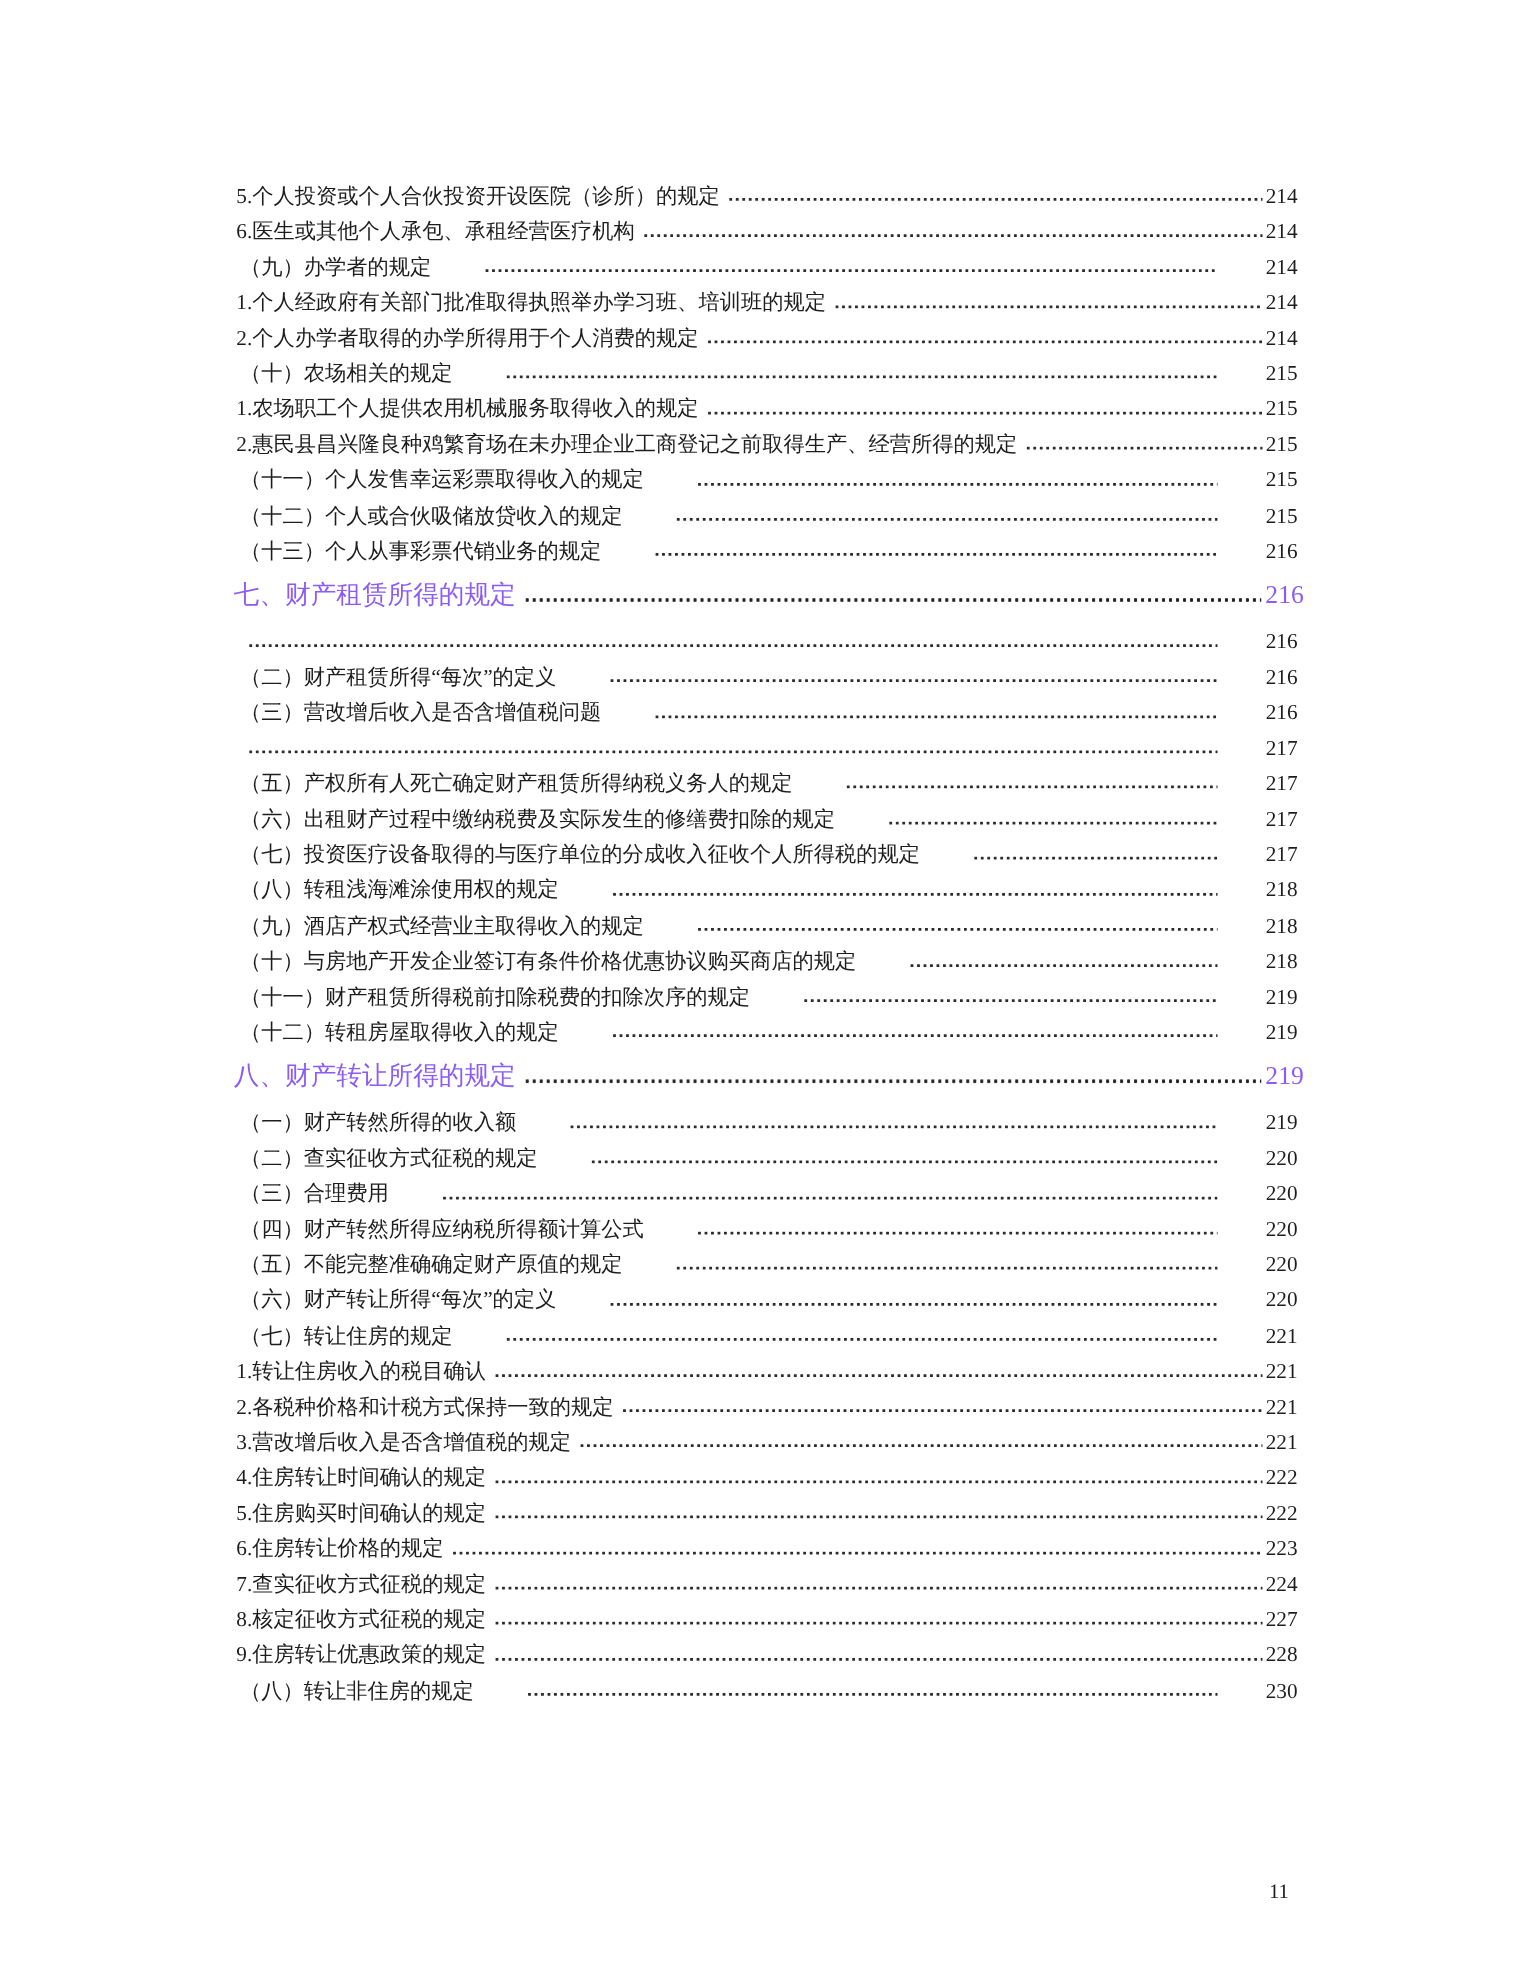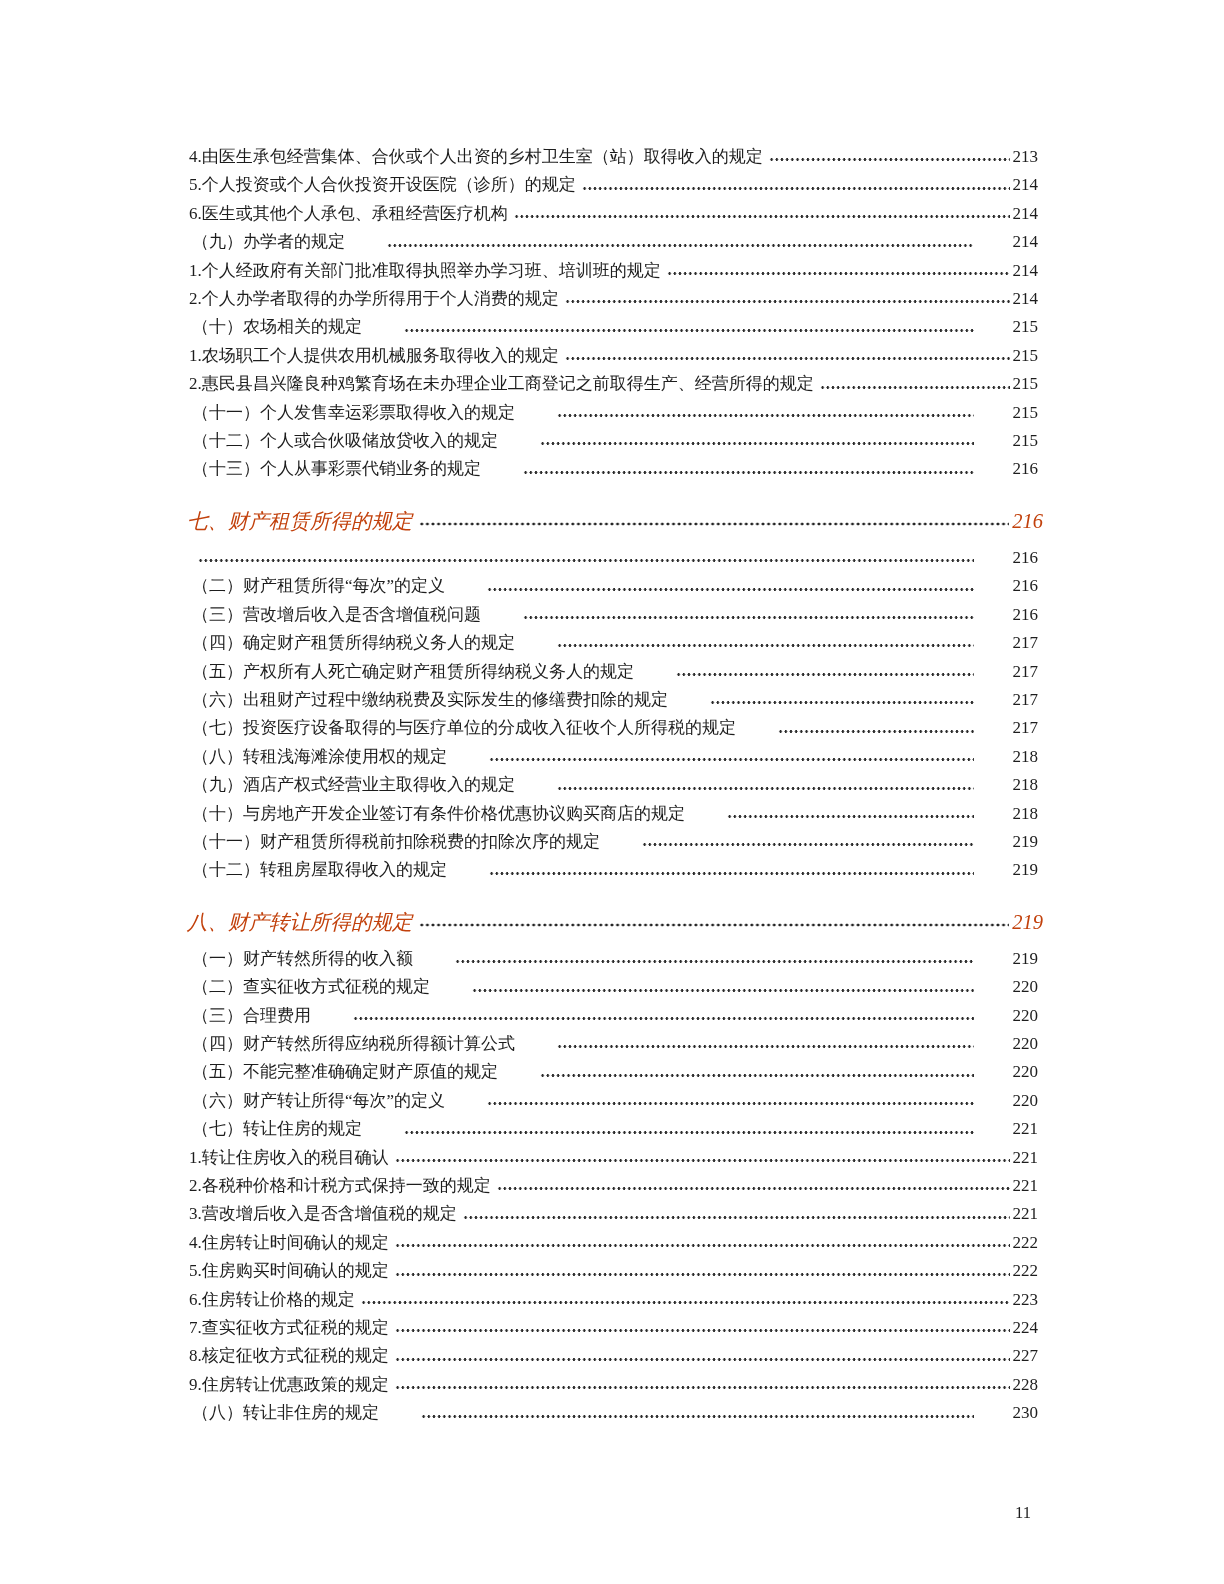--- a/index.html
+++ b/index.html
@@ -45,24 +45,23 @@
     background-repeat: repeat-x;
     background-position: left 62%;
   }
   .toc-row .pagenum {
     white-space: nowrap;
     font-family: "Liberation Serif", "DejaVu Serif", serif;
   }
   .lvl1 {
     font-size: 20.5px;
     line-height: 31px;
-    margin-top: 22px;
+    margin-top: 6px;
     margin-bottom: 7px;
-    color: #c2410c;
-    font-style: italic;
+    color: #8b5cf6;
   }
   .lvl1 .leader {
     background-image: radial-gradient(circle, #232323 1.3px, transparent 1.65px);
     background-size: 5.6px 6px;
   }
   .lvl1 .pagenum {
     margin-right: -5px;
   }
   .lvl2 {
     margin-left: 5px;
@@ -79,25 +78,20 @@
     color: #1d1d1d;
     margin-top: 12px;
   }
 </style>
 </head>
 <body>
 
 <div class="page">
   <div class="toc">
       <div class="toc-row lvl3">
-        <span class="label">4.由医生承包经营集体、合伙或个人出资的乡村卫生室（站）取得收入的规定</span>
-        <span class="leader"></span>
-        <span class="pagenum">213</span>
-      </div>
-      <div class="toc-row lvl3">
         <span class="label">5.个人投资或个人合伙投资开设医院（诊所）的规定</span>
         <span class="leader"></span>
         <span class="pagenum">214</span>
       </div>
       <div class="toc-row lvl3">
         <span class="label">6.医生或其他个人承包、承租经营医疗机构</span>
         <span class="leader"></span>
         <span class="pagenum">214</span>
       </div>
       <div class="toc-row lvl2">
@@ -158,21 +152,20 @@
         <span class="label">（二）财产租赁所得“每次”的定义</span>
         <span class="leader"></span>
         <span class="pagenum">216</span>
       </div>
       <div class="toc-row lvl2">
         <span class="label">（三）营改增后收入是否含增值税问题</span>
         <span class="leader"></span>
         <span class="pagenum">216</span>
       </div>
       <div class="toc-row lvl2">
-        <span class="label">（四）确定财产租赁所得纳税义务人的规定</span>
         <span class="leader"></span>
         <span class="pagenum">217</span>
       </div>
       <div class="toc-row lvl2">
         <span class="label">（五）产权所有人死亡确定财产租赁所得纳税义务人的规定</span>
         <span class="leader"></span>
         <span class="pagenum">217</span>
       </div>
       <div class="toc-row lvl2">
         <span class="label">（六）出租财产过程中缴纳税费及实际发生的修缮费扣除的规定</span>

